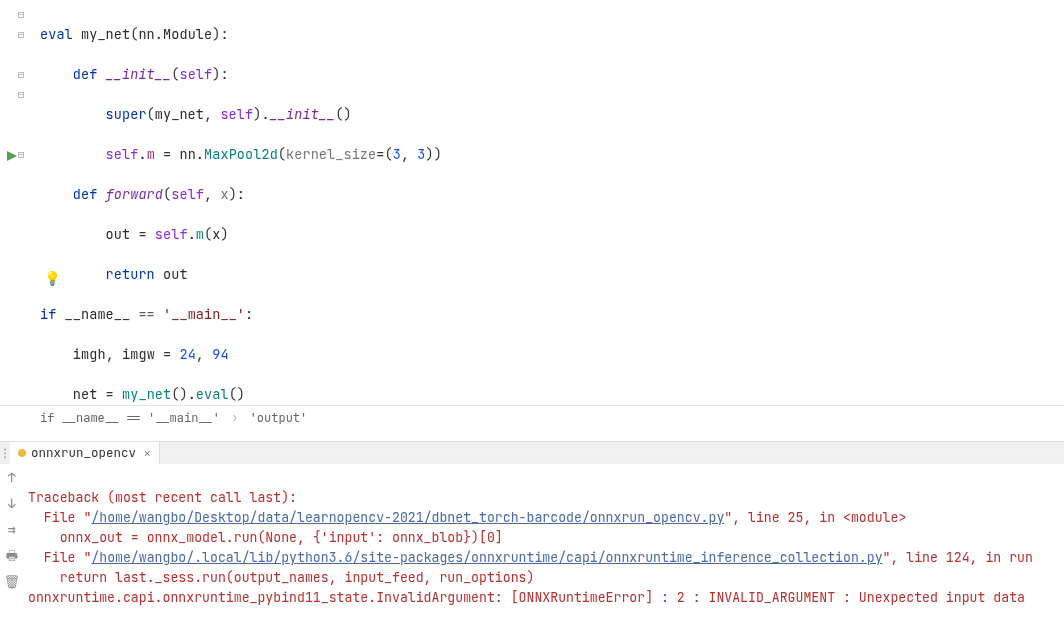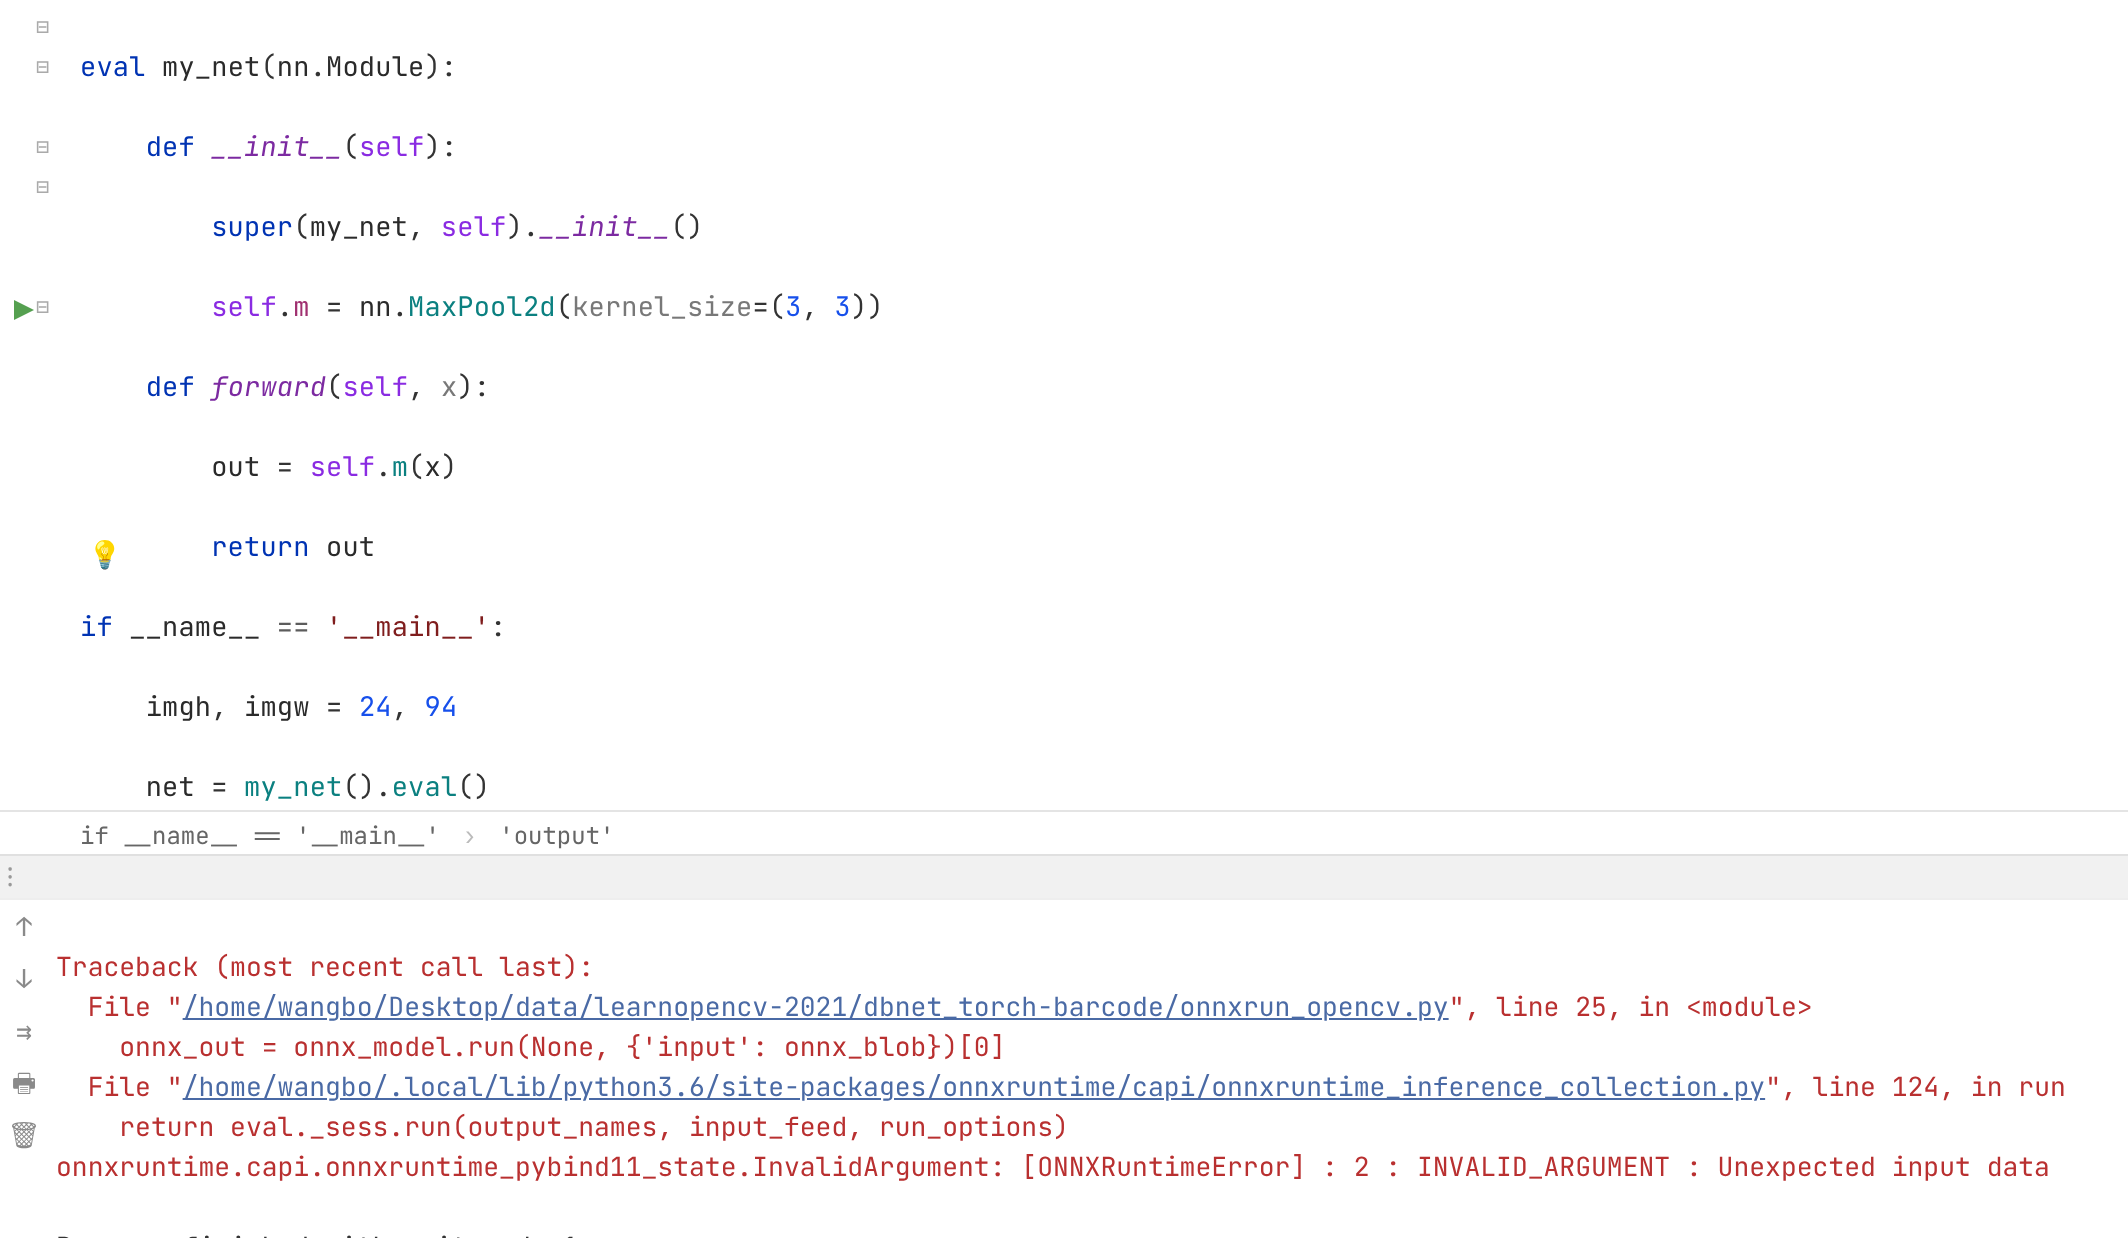--- a/index.html
+++ b/index.html
@@ -62,21 +62,21 @@
   .id { color: #2a2a2a; }
   .self{ color: #8a2be2; }
   .s  { color: #7f1d1d; }           
   .n  { color: #1750eb; }           
   .p  { color: #787878; }           
   .attr{ color: #a03070; }          
   .op { color: #5c5c5c; }
 
   .breadcrumb {
     border-top: 1px solid #e4e4e4;
-    height: 22px;
+    height: 36px;
     font-size: 12px;
     color: #666;
     padding: 2px 40px;
     background: #fff;
   }
   .breadcrumb .sep { color: #bbb; margin: 0 4px; }
 
   .tabbar {
     border-top: 1px solid #e0e0e0;
     background: #f1f1f1;
@@ -185,33 +185,38 @@
 </div>
 
 <div class="breadcrumb">
   <span>if __name__ == '__main__'</span>
   <span class="sep">›</span>
   <span>'output'</span>
 </div>
 
 <div class="tabbar">
   <div class="handle">⁝</div>
+  <div class="run-tab">
+    <span class="dot"></span>
+    <span>onnxrun_opencv</span>
+    <span class="close">✕</span>
+  </div>
 </div>
 
 <div class="console-wrap">
   <div class="tool-col">
     <span>↑</span>
     <span>↓</span>
     <span>⇉</span>
     <span>🖶</span>
     <span>🗑</span>
   </div>
   <div class="console">
 <span>Traceback (most recent call last):</span>
 <span><span>  File "</span><span class="link">/home/wangbo/Desktop/data/learnopencv-2021/dbnet_torch-barcode/onnxrun_opencv.py</span><span>", line 25, in &lt;module&gt;</span></span>
 <span>    onnx_out = onnx_model.run(None, {'input': onnx_blob})[0]</span>
 <span><span>  File "</span><span class="link">/home/wangbo/.local/lib/python3.6/site-packages/onnxruntime/capi/onnxruntime_inference_collection.py</span><span>", line 124, in run</span></span>
-<span>    return eval._sess.run(output_names, input_feed, run_options)</span>
+<span>    return last._sess.run(output_names, input_feed, run_options)</span>
 <span>onnxruntime.capi.onnxruntime_pybind11_state.InvalidArgument: [ONNXRuntimeError] : 2 : INVALID_ARGUMENT : Unexpected input data</span>
 
 <span class="plain">Process finished with exit code 1</span>
   </div>
 </div>
 
 </body></html>

